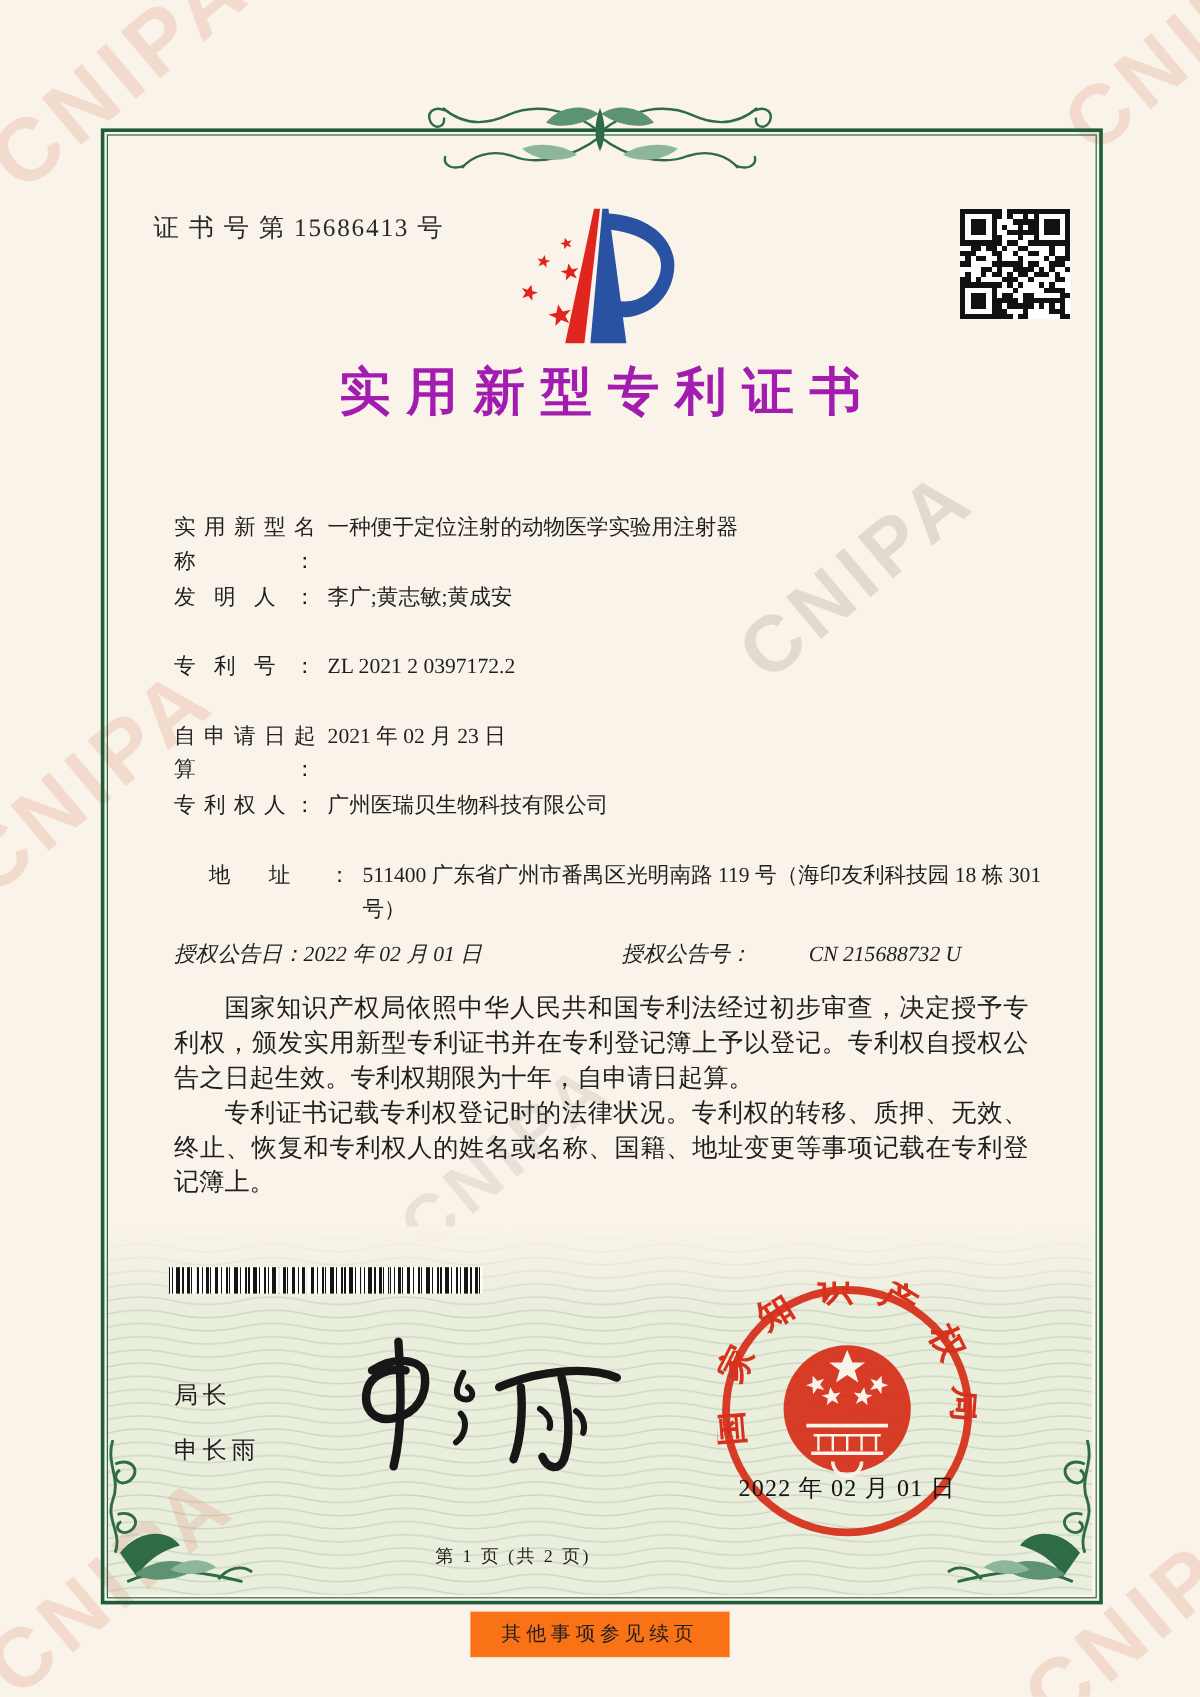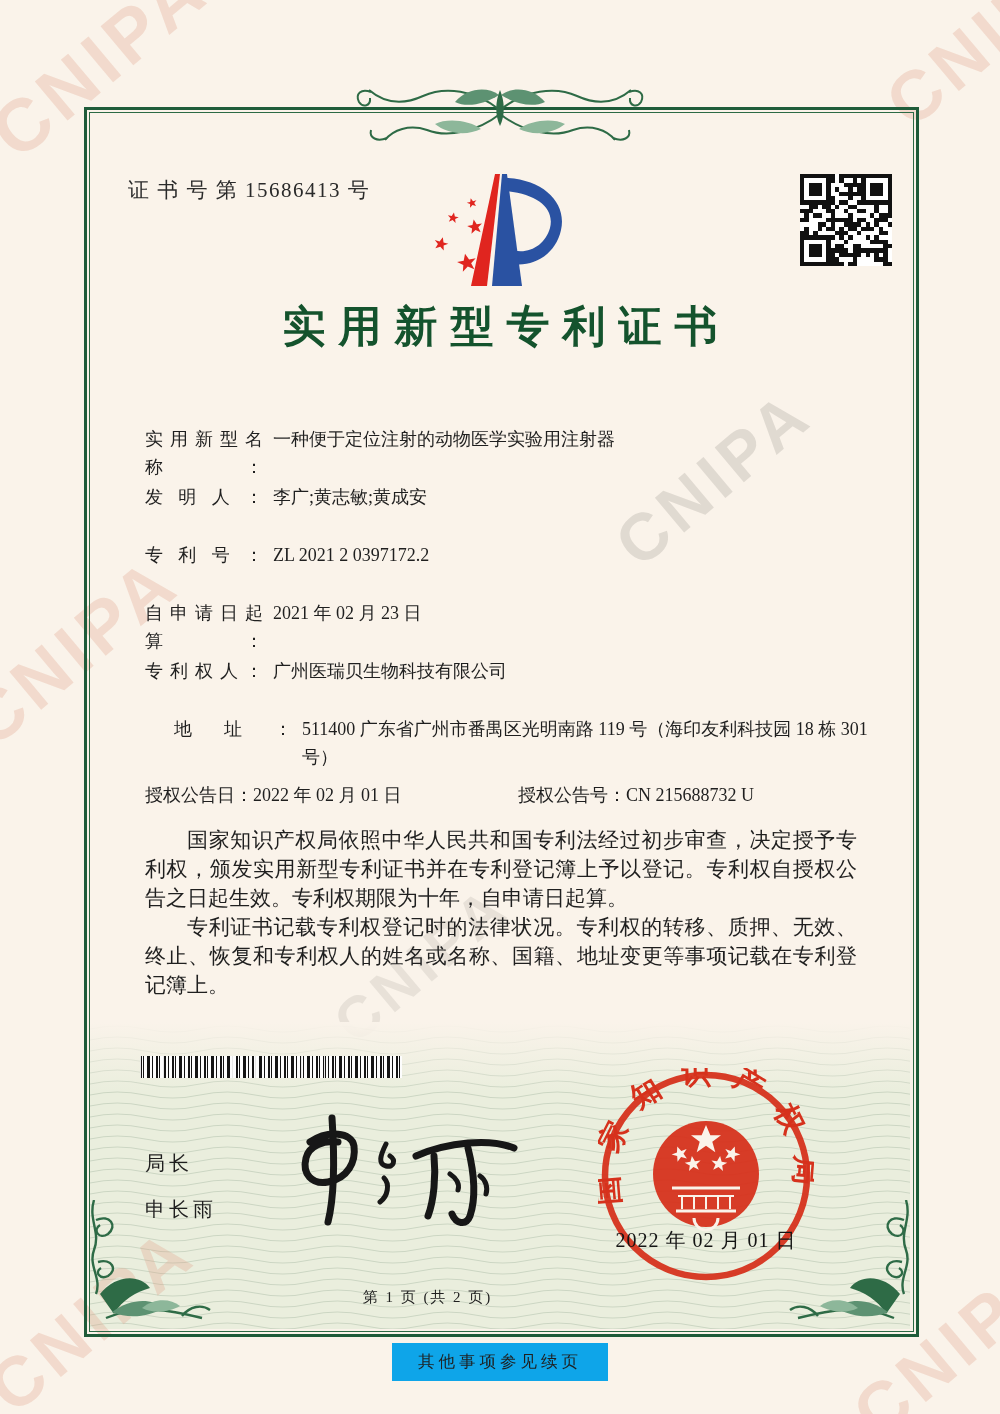--- a/index.html
+++ b/index.html
@@ -16,45 +16,45 @@
   .border-inner{position:absolute;left:2px;top:2px;right:2px;bottom:2px;border:1px solid #2c6a45;}
   
   .band{left:90px;top:1022px;width:820px;height:307px;z-index:0;}
   .band-fade{left:90px;top:1022px;width:820px;height:70px;z-index:1;
              background:linear-gradient(#faf3ea,rgba(250,243,234,0));}
   
   .cert-no{left:128px;top:176px;font-size:21px;letter-spacing:1.5px;color:#2a2a2a;z-index:2;}
   .logo{left:425px;top:166px;z-index:2;}
   .qr{left:800px;top:174px;width:92px;height:92px;z-index:2;background:#fff;}
   .title{left:0;top:298px;width:1000px;text-align:center;font-size:43px;font-weight:bold;
-         letter-spacing:13px;padding-left:13px;box-sizing:border-box;color:#14532d;z-index:2;}
+         letter-spacing:13px;padding-left:13px;box-sizing:border-box;color:#a21caf;z-index:2;}
   
   .frow{position:absolute;left:145px;width:712px;display:flex;font-size:18px;line-height:28px;z-index:2;}
   .flabel{width:118px;flex:0 0 118px;text-align:justify;text-align-last:justify;margin-right:10px;}
   .fvalue{max-width:584px;}
-  .gpair{display:flex;font-size:18px;line-height:28px;}
+  .gpair{display:flex;font-size:18px;line-height:28px;font-style:italic;}
   
   .paras{left:145px;top:826px;width:712px;font-size:21px;line-height:29px;text-align:justify;z-index:2;}
   .paras p{margin:0;text-indent:2em;}
   
   .barcode{left:140px;top:1056px;width:262px;height:22px;z-index:2;
     background:
       repeating-linear-gradient(90deg, rgba(255,255,255,.9) 0 1px, transparent 1px 23px),
       repeating-linear-gradient(90deg,#141414 0 2px,#fdfdfd 2px 3px,#141414 3px 4px,#fdfdfd 4px 7px,#141414 7px 10px,#fdfdfd 10px 12px,#141414 12px 13px,#fdfdfd 13px 16px);}
   
   .signer{left:145px;top:1140px;font-size:20px;line-height:46px;z-index:2;letter-spacing:4px;font-family:Liberation Serif, serif;}
   .signature{left:268px;top:1104px;z-index:2;}
   
   .seal{left:598px;top:1068px;width:216px;height:216px;z-index:3;}
   .seal-date{left:598px;top:1227px;width:216px;text-align:center;font-size:20px;color:#141414;
              letter-spacing:1px;z-index:4;}
   
   .page-no{left:0;top:1288px;width:855px;text-align:center;font-size:15px;letter-spacing:2px;z-index:2;}
   .cont-note{left:0;top:1343px;width:1000px;text-align:center;z-index:2;}
-  .cont-note span{display:inline-block;background:#0ea5e9;padding:8px 26px;font-size:16.5px;letter-spacing:4px;}
+  .cont-note span{display:inline-block;background:#f97316;padding:8px 26px;font-size:16.5px;letter-spacing:4px;}
   
   .orn-top{left:335px;top:80px;z-index:3;}
   .orn-bl{left:86px;top:1200px;z-index:3;}
   .orn-br{left:784px;top:1200px;z-index:3;transform:scaleX(-1);}
 </style>
 </head>
 <body>
 
 <span class="wm pink" style="left:-28px;top:18px;font-size:74px;">CNIPA</span>
 <span class="wm pink" style="left:868px;top:-6px;font-size:70px;">CNIPA</span>
@@ -336,21 +336,21 @@
 <div class="frow" style="top:715px;margin-left:29px;">
   <span class="flabel">地址：</span>
   <span class="fvalue" style="width:584px;">511400 广东省广州市番禺区光明南路 119 号（海印友利科技园 18 栋 301 号）</span>
 </div>
 
 <div class="frow" style="top:781px;">
   <span class="gpair">
     <span>授权公告日：</span>
     <span>2022 年 02 月 01 日</span>
   </span>
-  <span class="gpair" style="position:absolute;left:373px;">
+  <span class="gpair" style="position:absolute;left:373px;gap:48px;">
     <span>授权公告号：</span>
     <span>CN 215688732 U</span>
   </span>
 </div>
 
 <div class="abs paras">
   <p>国家知识产权局依照中华人民共和国专利法经过初步审查，决定授予专利权，颁发实用新型专利证书并在专利登记簿上予以登记。专利权自授权公告之日起生效。专利权期限为十年，自申请日起算。</p>
   <p>专利证书记载专利权登记时的法律状况。专利权的转移、质押、无效、终止、恢复和专利权人的姓名或名称、国籍、地址变更等事项记载在专利登记簿上。</p>
 </div>
 

